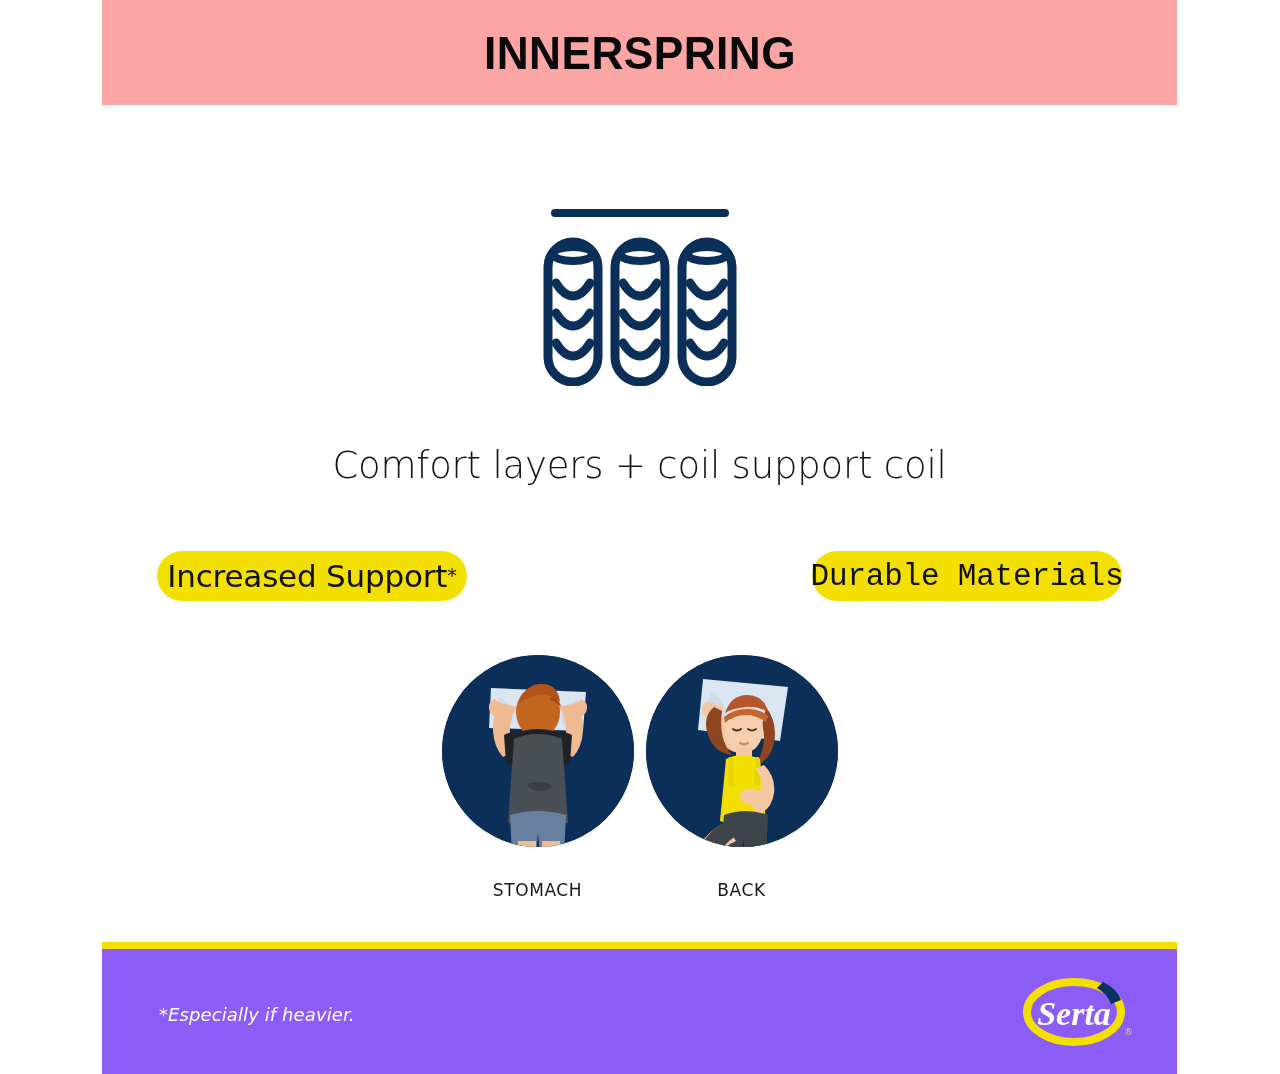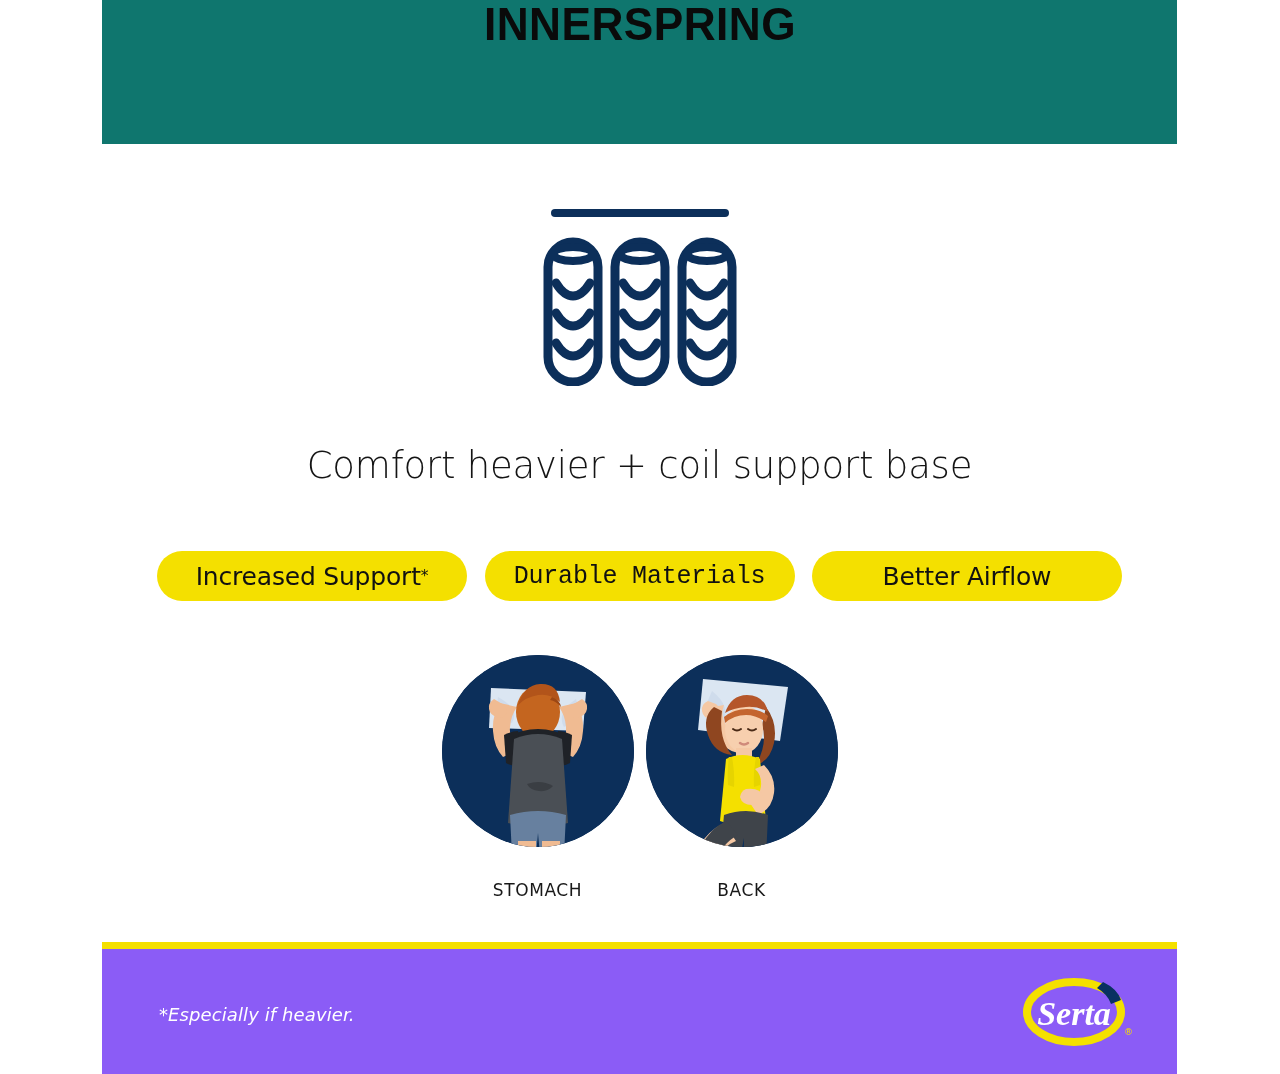--- a/index.html
+++ b/index.html
@@ -25,23 +25,24 @@
     height: 1074px;
     background: #ffffff;
   }
 
   
   #header-band {
     position: absolute;
     left: 0;
     top: 0;
     width: 1075px;
-    height: 144px;
-    background: #0f766e;
-    display: flex;
+    height: 105px;
+    background: #fca5a5;
+    display: flex;
+    align-items: center;
     justify-content: center;
   }
   #page-title {
     font-family: "Liberation Sans", sans-serif;
     font-size: 47px;
     font-weight: bold;
     color: #0a0a0a;
     letter-spacing: 0.5px;
     transform: scaleX(0.94);
     line-height: 1;
@@ -84,21 +85,21 @@
     align-items: center;
   }
   .pill {
     background: #f4e000;
     border-radius: 999px;
     height: 50px;
     display: flex;
     align-items: center;
     justify-content: center;
     font-family: "DejaVu Sans", sans-serif;
-    font-size: 25px;
+    font-size: 31px;
     font-weight: 400;
     color: #111111;
     letter-spacing: -0.2px;
     box-sizing: border-box;
     padding: 0 26px;
     white-space: nowrap;
   }
   .pill-0 { width: 310px; }
   .pill-1 { width: 310px; font-family: Liberation Mono, monospace; }
   .pill-2 { width: 310px; }
@@ -217,32 +218,29 @@
       <g>
         <rect x="140" y="46" width="50" height="140" rx="25" fill="none" stroke="#0c2f5a" stroke-width="9"></rect>
         <ellipse cx="165" cy="58" rx="20" ry="7" fill="none" stroke="#0c2f5a" stroke-width="8"></ellipse>
         <path d="M148 87 q8 13 17 13 q9 0 17 -13" fill="none" stroke="#0c2f5a" stroke-width="9" stroke-linecap="round"></path>
         <path d="M148 117 q8 13 17 13 q9 0 17 -13" fill="none" stroke="#0c2f5a" stroke-width="9" stroke-linecap="round"></path>
         <path d="M148 147 q8 13 17 13 q9 0 17 -13" fill="none" stroke="#0c2f5a" stroke-width="9" stroke-linecap="round"></path>
       </g>
     </svg>
   </div>
 
-  <div id="subtitle">Comfort heavier + coil support base</div>
+  <div id="subtitle">Comfort layers + coil support coil</div>
 
   <div id="pill-row">
     <div class="pill pill-0">
       <span>Increased Support</span>
         <sup>*</sup>
     </div>
     <div class="pill pill-1">
       <span>Durable Materials</span>
-    </div>
-    <div class="pill pill-2">
-      <span>Better Airflow</span>
     </div>
   </div>
 
   <div id="sleepers">
 
     <div class="sleeper">
       <div class="sleeper-circle">
         <svg width="192" height="192" viewBox="0 0 192 192">
           <circle cx="96" cy="96" r="96" fill="#0c2f5a"></circle>
 

